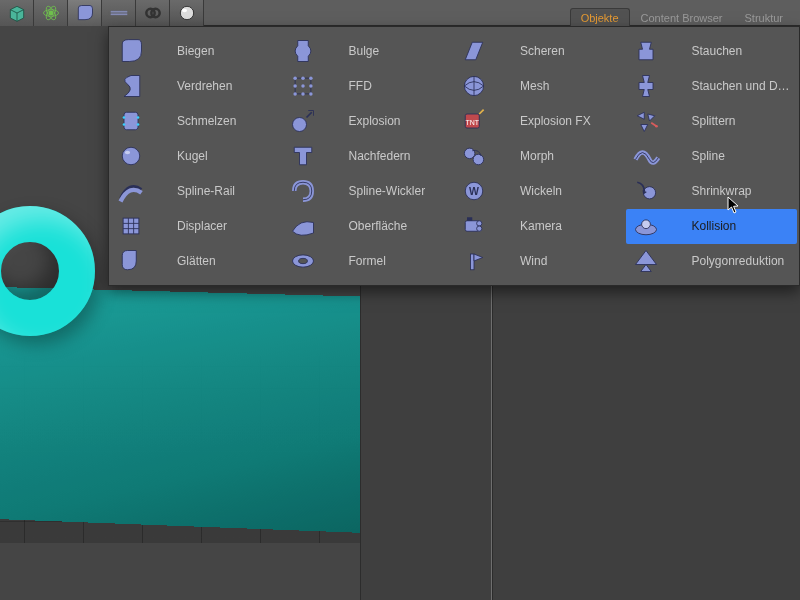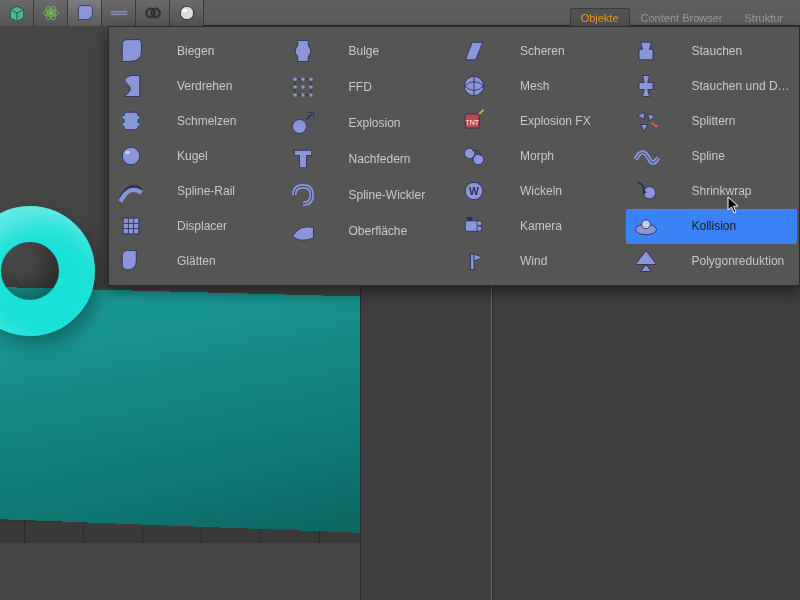--- a/index.html
+++ b/index.html
@@ -348,20 +348,29 @@
         <span>Spline-Wickler</span>
       </div>
       <div class="item">
         <div class="ico">
           <svg viewBox="0 0 32 32">
             <path d="M4 22 Q12 8 28 12 L28 24 Q12 30 4 22 Z" fill="#8b96d8" stroke="#2a2f57"></path>
           </svg>
         </div>
         <span>Oberfläche</span>
       </div>
+      <div class="item">
+        <div class="ico">
+          <svg viewBox="0 0 32 32">
+            <ellipse cx="16" cy="16" rx="12" ry="7" fill="#8b96d8" stroke="#2a2f57"></ellipse>
+            <ellipse cx="16" cy="16" rx="5" ry="3" fill="#555" stroke="#2a2f57"></ellipse>
+          </svg>
+        </div>
+        <span>Formel</span>
+      </div>
     </div>
     <div class="col">
       <div class="item">
         <div class="ico">
           <svg viewBox="0 0 32 32">
             <path d="M6 26 L14 6 L26 6 L18 26 Z" fill="#8b96d8" stroke="#2a2f57"></path>
           </svg>
         </div>
         <span>Scheren</span>
       </div>

